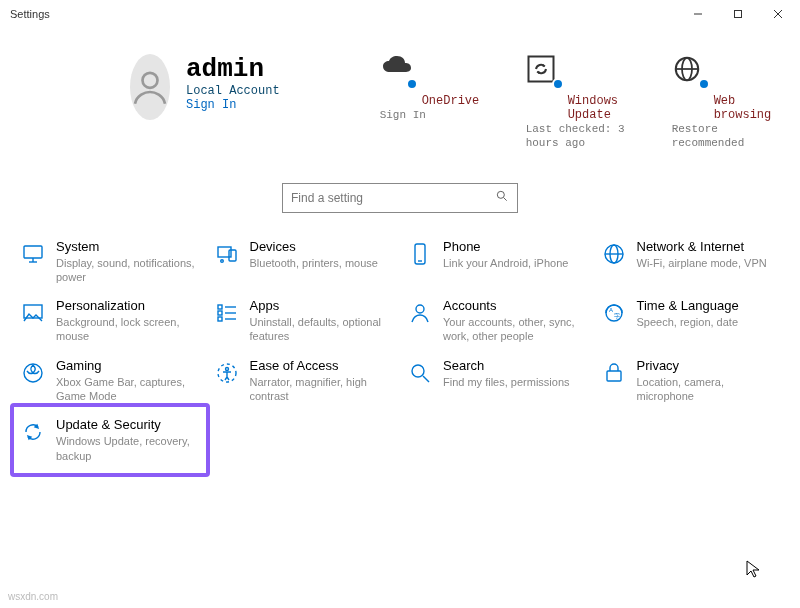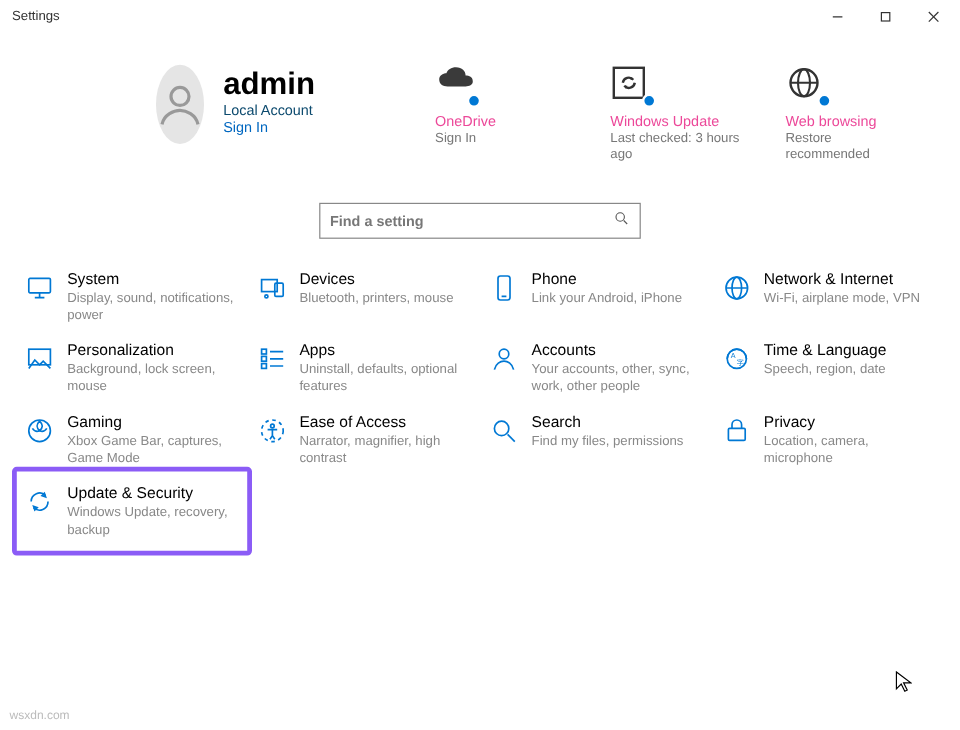--- a/index.html
+++ b/index.html
@@ -1,33 +1,33 @@
 <!DOCTYPE html>
 <html><head>
 <meta charset="utf-8">
 <style>
 * { box-sizing: border-box; margin: 0; padding: 0; }
 body { font-family: "Segoe UI", Arial, sans-serif; background: #fff; width: 800px; height: 608px; overflow: hidden; position: relative; color: #000; }
 .titlebar { display: flex; align-items: center; height: 28px; padding: 0 2px 0 10px; font-size: 11px; color: #333; }
 .titlebar .spacer { flex: 1; }
 .winbtn { width: 40px; height: 28px; display: flex; align-items: center; justify-content: center; color: #555; font-size: 10px; }
-.header { display: flex; padding: 26px 40px 10px 130px; }
+.header { display: flex; padding: 26px 40px 10px 130px; font-family: Liberation Mono, monospace; }
 .avatar { width: 66px; height: 66px; border-radius: 50%; background: #e5e5e5; display: flex; align-items: center; justify-content: center; margin-right: 16px; }
 .userinfo { flex: 0 0 auto; margin-right: 100px; }
 .username { font-size: 26px; font-weight: 600; }
 .subline { font-size: 12px; color: #0c4a6e; }
 .signin { font-size: 12px; color: #0067c0; }
 .statusitems { display: flex; gap: 36px; }
 .statusitem { width: 110px; }
 .sicon { width: 34px; height: 34px; position: relative; margin-bottom: 6px; }
 .dot { position: absolute; right: -4px; bottom: -2px; width: 12px; height: 12px; border-radius: 50%; background: #0078d4; border: 2px solid #fff; }
-.stitle { font-size: 12px; font-weight: 400; color: #ec4899; }
+.stitle { font-size: 12px; font-weight: 400; color: #7f1d1d; margin-left: 42px; }
 .sdesc { font-size: 11px; color: #777; line-height: 1.3; }
 .searchwrap { display: flex; justify-content: center; margin: 22px 0 8px; }
-.searchbox { width: 268px; height: 30px; border: 1px solid #888; display: flex; align-items: center; padding: 0 8px; font-size: 12px; color: #777; background: #fff; font-weight: bold; }
+.searchbox { width: 236px; height: 30px; border: 1px solid #888; display: flex; align-items: center; padding: 0 8px; font-size: 12px; color: #777; background: #fff; }
 .searchbox .ph { flex: 1; }
 .grid { display: grid; grid-template-columns: repeat(4, 1fr); column-gap: 10px; row-gap: 30px; padding: 18px 20px 0 20px; gap: 14px; }
 .tile { display: flex; align-items: flex-start; }
 .ticon { width: 26px; height: 26px; flex-shrink: 0; margin-right: 10px; margin-top: 2px; display: flex; align-items: center; justify-content: center; }
 .ticon svg { stroke: #0078d4; fill: none; stroke-width: 1.4; }
 .ttext { }
 .ttitle { font-size: 13px; color: #000; margin-bottom: 2px; }
 .tdesc { font-size: 11px; color: #888; line-height: 1.3; max-width: 140px; }
 .highlight { border: 4px solid #8b5cf6; border-radius: 4px; padding: 10px 6px; margin: -14px -10px; }
 .watermark { position: absolute; bottom: 6px; left: 8px; font-size: 10px; color: #bbb; }

